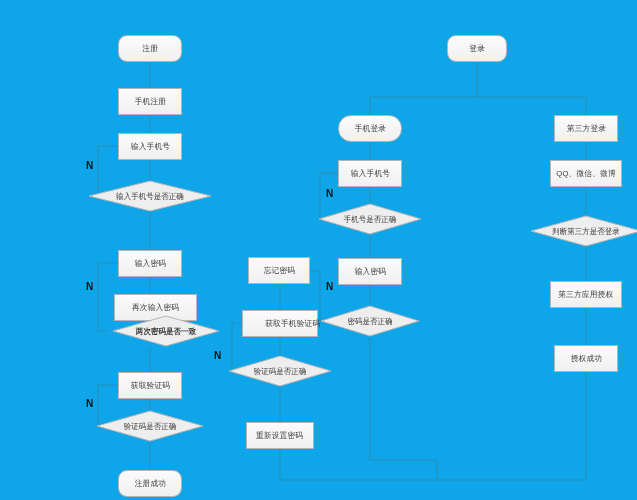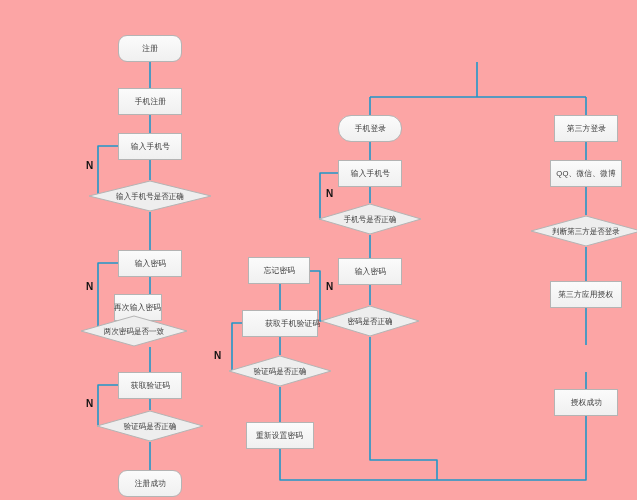--- a/index.html
+++ b/index.html
@@ -7,21 +7,21 @@
     padding: 0;
     background: #ffffff;
   }
   body {
     font-family: "Liberation Sans", "DejaVu Sans", sans-serif;
   }
   #canvas {
     position: relative;
     width: 637px;
     height: 500px;
-    background: #fca5a5;
+    background: #0ea5e9;
     overflow: hidden;
   }
   svg.edges {
     position: absolute;
     left: 0;
     top: 0;
     width: 637px;
     height: 500px;
     pointer-events: none;
   }
@@ -187,25 +187,25 @@
     <svg width="124" height="32" viewBox="0 0 124 32" xmlns="http://www.w3.org/2000/svg">
       <polygon points="62,1 123,16 62,31 1,16" fill="#eeeeee" stroke="#b4b4b4" stroke-width="1"></polygon>
     </svg>
     <span class="label">输入手机号是否正确</span>
   </div>
 
   <div class="node rect" style="left:118px; top:250px; width:64px; height:27px;">
     <span class="label">输入密码</span>
   </div>
 
-  <div class="node rect" style="left:114px; top:294px; width:48px; height:27px;">
+  <div class="node rect" style="left:114px; top:294px; width:83px; height:27px;">
     <span class="label">再次输入密码</span>
   </div>
 
-  <div class="diamond" style="left:80px; top:315px; width:108px; height:32px;">
+  <div class="diamond" style="left:112px; top:315px; width:108px; height:32px;font-weight:bold;">
     <svg width="108" height="32" viewBox="0 0 108 32" xmlns="http://www.w3.org/2000/svg">
       <polygon points="54,1 107,16 54,31 1,16" fill="#eeeeee" stroke="#b4b4b4" stroke-width="1"></polygon>
     </svg>
     <span class="label">两次密码是否一致</span>
   </div>
 
   <div class="node rect" style="left:118px; top:372px; width:64px; height:27px;">
     <span class="label">获取验证码</span>
   </div>
 
@@ -213,20 +213,23 @@
     <svg width="108" height="32" viewBox="0 0 108 32" xmlns="http://www.w3.org/2000/svg">
       <polygon points="54,1 107,16 54,31 1,16" fill="#eeeeee" stroke="#b4b4b4" stroke-width="1"></polygon>
     </svg>
     <span class="label">验证码是否正确</span>
   </div>
 
   <div class="node rounded" style="left:118px; top:470px; width:64px; height:27px;">
     <span class="label">注册成功</span>
   </div>
 
+  <div class="node rounded" style="left:447px; top:35px; width:60px; height:27px;">
+    <span class="label">登录</span>
+  </div>
 
   <div class="node rect" style="left:338px; top:115px; width:64px; height:27px;border-radius:13px;">
     <span class="label">手机登录</span>
   </div>
 
   <div class="node rect" style="left:338px; top:160px; width:64px; height:27px;">
     <span class="label">输入手机号</span>
   </div>
 
   <div class="diamond" style="left:318px; top:203px; width:104px; height:32px;">
@@ -279,21 +282,21 @@
     <svg width="112" height="32" viewBox="0 0 112 32" xmlns="http://www.w3.org/2000/svg">
       <polygon points="56,1 111,16 56,31 1,16" fill="#eeeeee" stroke="#b4b4b4" stroke-width="1"></polygon>
     </svg>
     <span class="label">判断第三方是否登录</span>
   </div>
 
   <div class="node rect" style="left:550px; top:281px; width:72px; height:27px;">
     <span class="label">第三方应用授权</span>
   </div>
 
-  <div class="node rect" style="left:554px; top:345px; width:64px; height:27px;margin-top:44px;">
+  <div class="node rect" style="left:554px; top:345px; width:64px; height:27px;">
     <span class="label">授权成功</span>
   </div>
 
   <div class="edge-label" style="left:86px; top:160px;">N</div>
 
   <div class="edge-label" style="left:86px; top:281px;">N</div>
 
   <div class="edge-label" style="left:86px; top:398px;">N</div>
 
   <div class="edge-label" style="left:326px; top:188px;">N</div>

